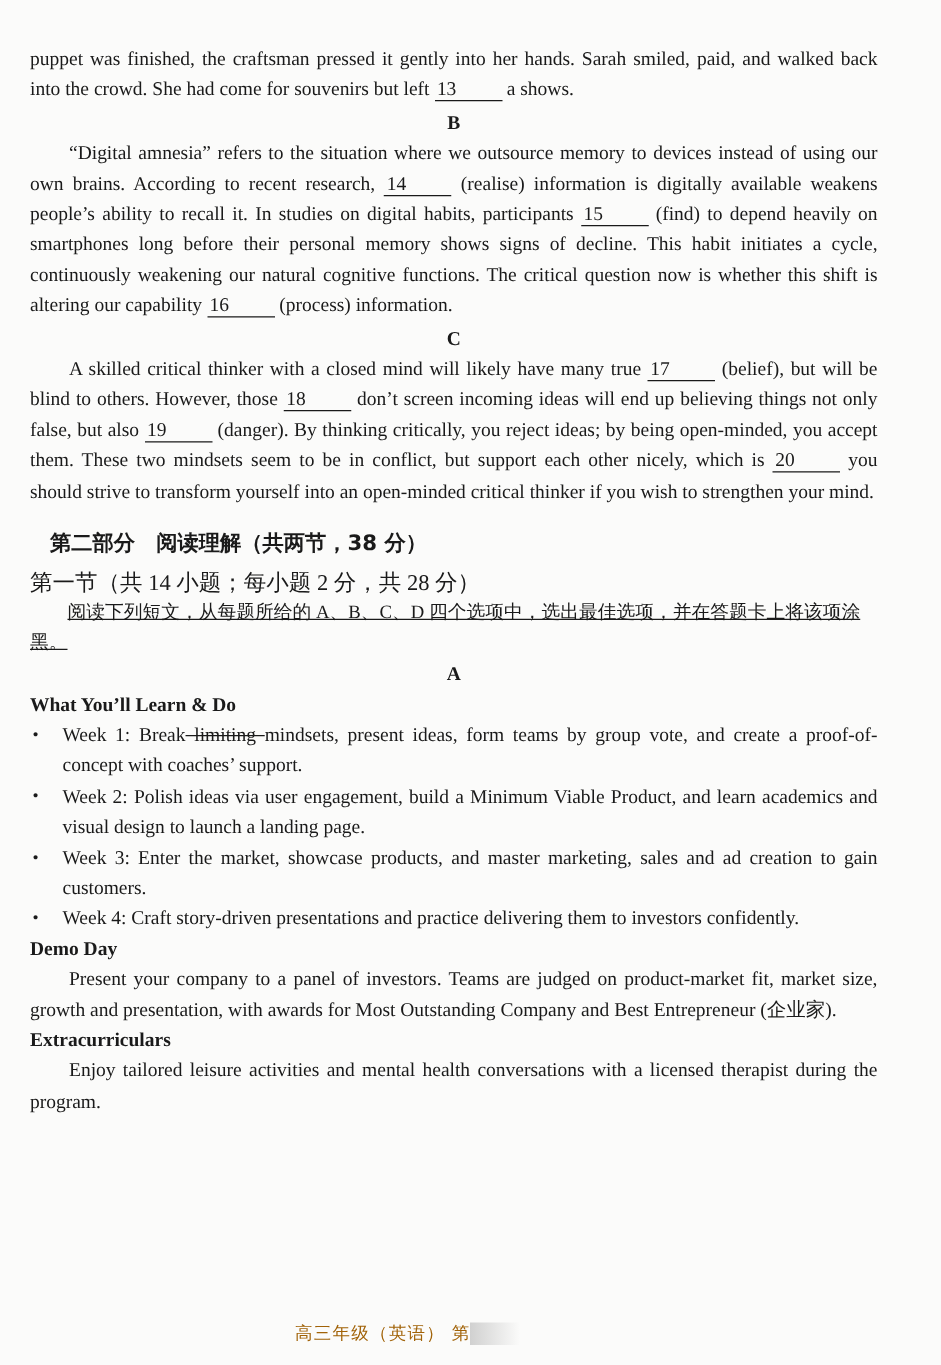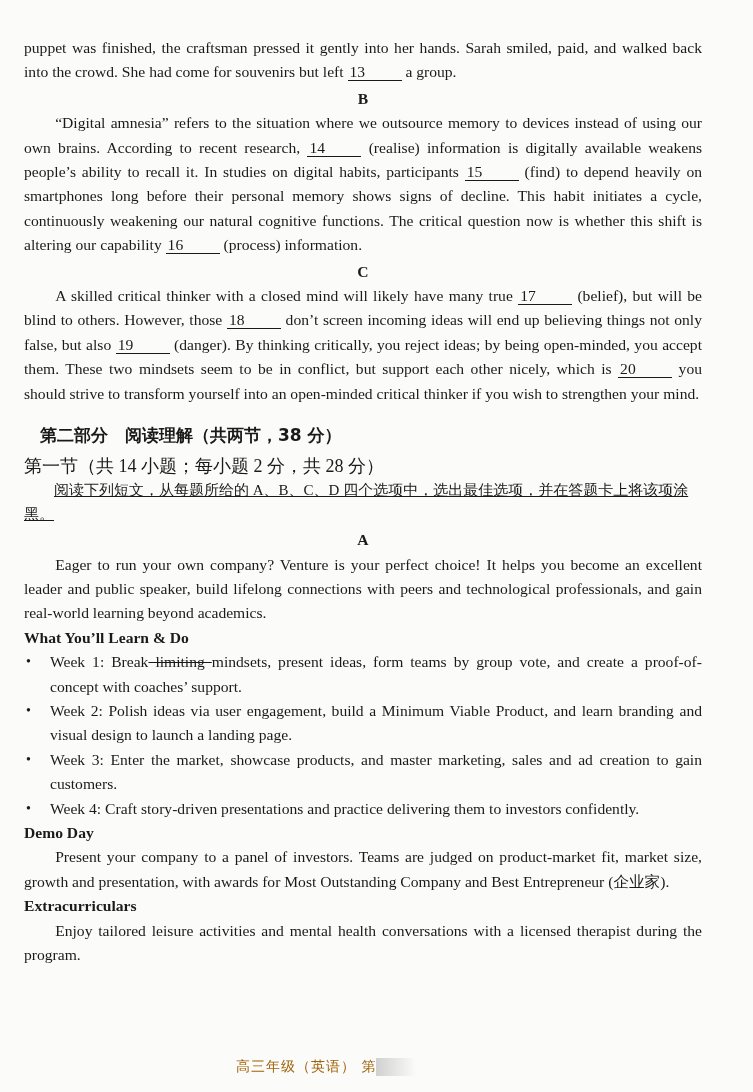--- a/index.html
+++ b/index.html
@@ -51,39 +51,38 @@
     .footer .fade {
       display: inline-block; width: 40px; height: 18px; vertical-align: middle;
       background: linear-gradient(90deg, rgba(180,180,180,0.6), rgba(251,251,250,0));
     }
   </style>
 </head>
 <body>
 
 <div class="page">
 
-  <p class="para noindent"><span>puppet was finished, the craftsman pressed it gently into her hands. Sarah smiled, paid, and walked back into the crowd. She had come for souvenirs but left </span><span class="blank">13</span><span> a group.</span></p>
+  <p class="para noindent"><span>puppet was finished, the craftsman pressed it gently into her hands. Sarah smiled, paid, and walked back into the crowd. She had come for souvenirs but left </span><span class="blank">13</span><span> a shows.</span></p>
 
   <div class="center-head">B</div>
   <p class="para"><span>“Digital amnesia” refers to the situation where we outsource memory to devices instead of using our own brains. According to recent research, </span><span class="blank">14</span><span> (realise) information is digitally available weakens people’s ability to recall it. In studies on digital habits, participants </span><span class="blank">15</span><span> (find) to depend heavily on smartphones long before their personal memory shows signs of decline. This habit initiates a cycle, continuously weakening our natural cognitive functions. The critical question now is whether this shift is altering our capability </span><span class="blank">16</span><span> (process) information.</span></p>
 
   <div class="center-head">C</div>
   <p class="para"><span>A skilled critical thinker with a closed mind will likely have many true </span><span class="blank">17</span><span> (belief), but will be blind to others. However, those </span><span class="blank">18</span><span> don’t screen incoming ideas will end up believing things not only false, but also </span><span class="blank">19</span><span> (danger). By thinking critically, you reject ideas; by being open-minded, you accept them. These two mindsets seem to be in conflict, but support each other nicely, which is </span><span class="blank">20</span><span> you should strive to transform yourself into an open-minded critical thinker if you wish to strengthen your mind.</span></p>
 
   <div class="part-title">第二部分　阅读理解（共两节，38 分）</div>
   <div class="section-line">第一节（共 14 小题；每小题 2 分，共 28 分）</div>
   <p class="instr">阅读下列短文，从每题所给的 A、B、C、D 四个选项中，选出最佳选项，并在答题卡上将该项涂黑。</p>
 
   <div class="center-head">A</div>
-  <p class="para">Eager to run your own company? Venture is your perfect choice! It helps you become an excellent leader and public speaker, build lifelong connections with peers and technological professionals, and gain real-world learning beyond academics.</p>
 
   <div class="subhead">What You’ll Learn &amp; Do</div>
   <ul class="weeks">
     <li><span class="bullet">•</span><span>Week 1: Break</span><span class="strike"> limiting </span><span>mindsets, present ideas, form teams by group vote, and create a proof-of-concept with coaches’ support.</span></li>
-    <li><span class="bullet">•</span><span>Week 2: Polish ideas via user engagement, build a Minimum Viable Product, and learn branding and visual design to launch a landing page.</span></li>
+    <li><span class="bullet">•</span><span>Week 2: Polish ideas via user engagement, build a Minimum Viable Product, and learn academics and visual design to launch a landing page.</span></li>
     <li><span class="bullet">•</span><span>Week 3: Enter the market, showcase products, and master marketing, sales and ad creation to gain customers.</span></li>
     <li><span class="bullet">•</span><span>Week 4: Craft story-driven presentations and practice delivering them to investors confidently.</span></li>
   </ul>
 
   <div class="subhead">Demo Day</div>
   <p class="para">Present your company to a panel of investors. Teams are judged on product-market fit, market size, growth and presentation, with awards for Most Outstanding Company and Best Entrepreneur (企业家).</p>
 
   <div class="subhead">Extracurriculars</div>
   <p class="para">Enjoy tailored leisure activities and mental health conversations with a licensed therapist during the program.</p>
 </div>

